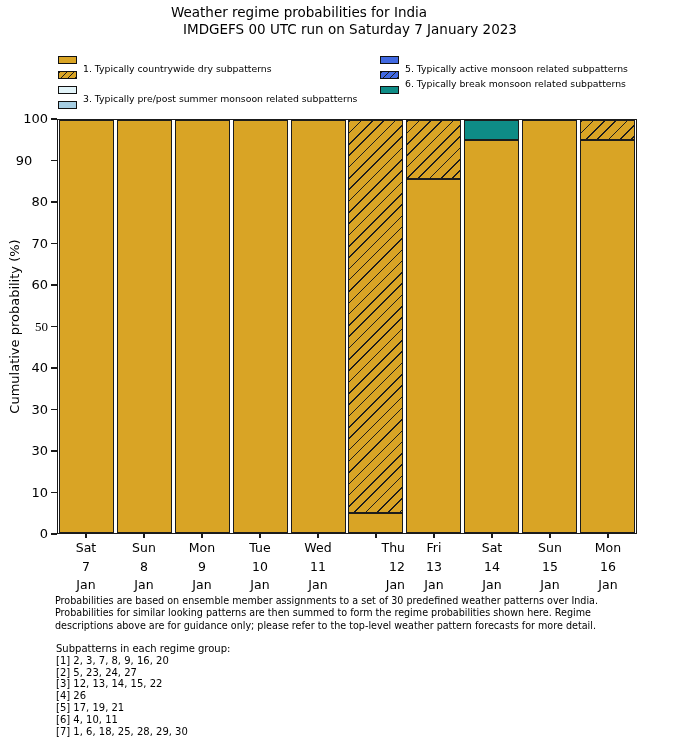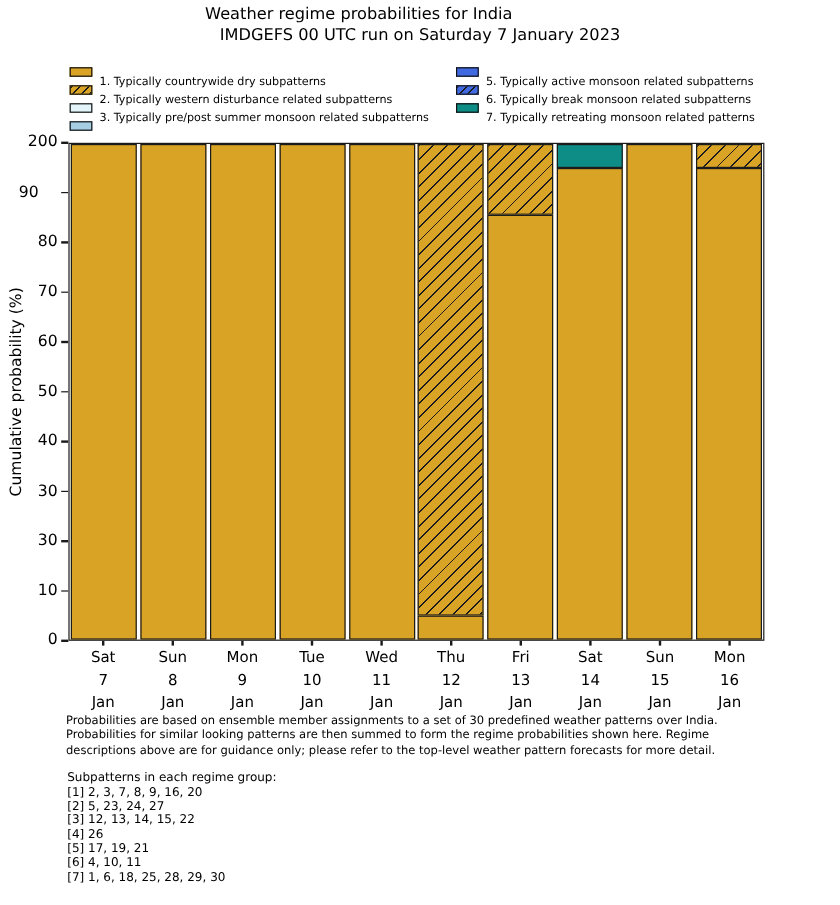--- a/index.html
+++ b/index.html
@@ -52,69 +52,67 @@
   <div class="title-line1">Weather regime probabilities for India</div>
   <div class="title-line2">IMDGEFS 00 UTC run on Saturday 7 January 2023</div>
 
   <div class="legend-col legend-col-1">
       <div class="legend-row">
         <div class="legend-swatch" style="background-color: rgb(217, 164, 37);"></div>
         <div class="legend-label">1. Typically countrywide dry subpatterns</div>
       </div>
       <div class="legend-row">
         <div class="legend-swatch hatch-swatch" style="background-color: rgb(217, 164, 37);"></div>
-        <div class="legend-label">2. Typically western disturbance related subpatterns</div>
       </div>
       <div class="legend-row">
         <div class="legend-swatch" style="background-color: rgb(226, 244, 249);"></div>
         <div class="legend-label">3. Typically pre/post summer monsoon related subpatterns</div>
       </div>
       <div class="legend-row">
         <div class="legend-swatch" style="background-color: rgb(166, 206, 227);"></div>
       </div>
     </div>
   <div class="legend-col legend-col-2">
       <div class="legend-row">
         <div class="legend-swatch" style="background-color: rgb(65, 105, 225);"></div>
         <div class="legend-label">5. Typically active monsoon related subpatterns</div>
       </div>
       <div class="legend-row">
         <div class="legend-swatch hatch-swatch" style="background-color: rgb(65, 105, 225);"></div>
         <div class="legend-label">6. Typically break monsoon related subpatterns</div>
       </div>
       <div class="legend-row">
         <div class="legend-swatch" style="background-color: rgb(14, 140, 134);"></div>
-        <div class="legend-label">7. Typically retreating monsoon related patterns</div>
       </div>
     </div>
 
   <div class="ylabel">Cumulative probability (%)</div>
 
   <div id="yticks">
       <div class="ytick-label" style="top: 526px;">0</div>
       <div class="ytick-mark" style="left: 51px; top: 533.4px;"></div>
       <div class="ytick-label" style="top: 484.5px;">10</div>
       <div class="ytick-mark" style="left: 51px; top: 491.9px;"></div>
       <div class="ytick-label" style="top: 443px;">30</div>
       <div class="ytick-mark" style="left: 51px; top: 450.4px;"></div>
       <div class="ytick-label" style="top: 401.5px;">30</div>
       <div class="ytick-mark" style="left: 51px; top: 408.9px;"></div>
       <div class="ytick-label" style="top: 360px;">40</div>
       <div class="ytick-mark" style="left: 51px; top: 367.4px;"></div>
-      <div class="ytick-label" style="top: 318.5px;">50</div>
+      <div class="ytick-label" style="top: 318.5px; font-family: Liberation Serif, serif;">50</div>
       <div class="ytick-mark" style="left: 51px; top: 325.9px;"></div>
       <div class="ytick-label" style="top: 277px;">60</div>
       <div class="ytick-mark" style="left: 51px; top: 284.4px;"></div>
       <div class="ytick-label" style="top: 235.5px;">70</div>
       <div class="ytick-mark" style="left: 51px; top: 242.9px;"></div>
       <div class="ytick-label" style="top: 194px;">80</div>
       <div class="ytick-mark" style="left: 51px; top: 201.4px;"></div>
       <div class="ytick-label" style="top: 152.5px; text-align: center;">90</div>
       <div class="ytick-mark" style="left: 51px; top: 159.9px;"></div>
-      <div class="ytick-label" style="top: 111px;">200</div>
+      <div class="ytick-label" style="top: 111px;">100</div>
       <div class="ytick-mark" style="left: 51px; top: 118.4px;"></div>
     </div>
 
   <div class="plot">
     <div class="bars" id="bars">
         <div class="bar-slot">
           <div class="bar-segment" style="height: 100%; background-color: rgb(217, 164, 37);"></div>
         </div>
         <div class="bar-slot">
           <div class="bar-segment" style="height: 100%; background-color: rgb(217, 164, 37);"></div>
@@ -175,21 +173,21 @@
         <div>10</div>
         <div>Jan</div>
       </div>
       <div class="xtick-mark" style="left: 317.35px;"></div>
       <div class="xtick-label" style="left: 289px;">
         <div>Wed</div>
         <div>11</div>
         <div>Jan</div>
       </div>
       <div class="xtick-mark" style="left: 375.35px;"></div>
-      <div class="xtick-label" style="left: 347px;">
+      <div class="xtick-label" style="left: 347px; text-align: right;">
         <div>Thu</div>
         <div>12</div>
         <div>Jan</div>
       </div>
       <div class="xtick-mark" style="left: 433.35px;"></div>
       <div class="xtick-label" style="left: 405px;">
         <div>Fri</div>
         <div>13</div>
         <div>Jan</div>
       </div>

